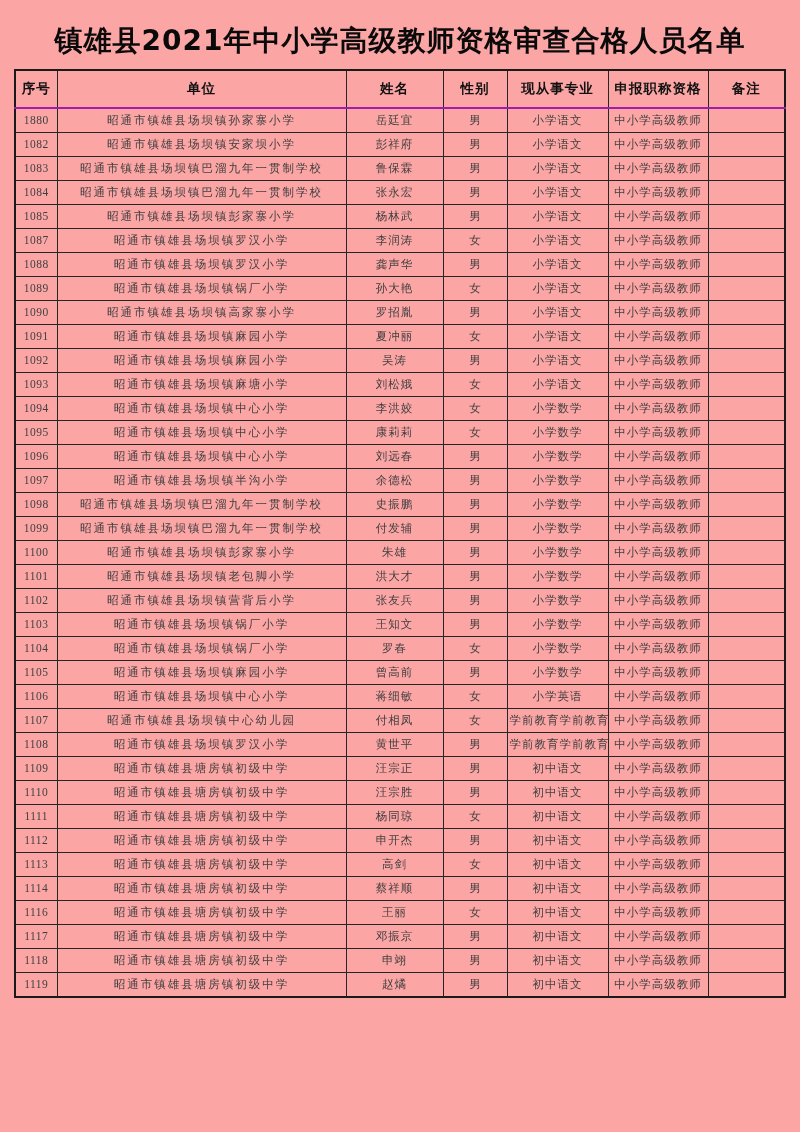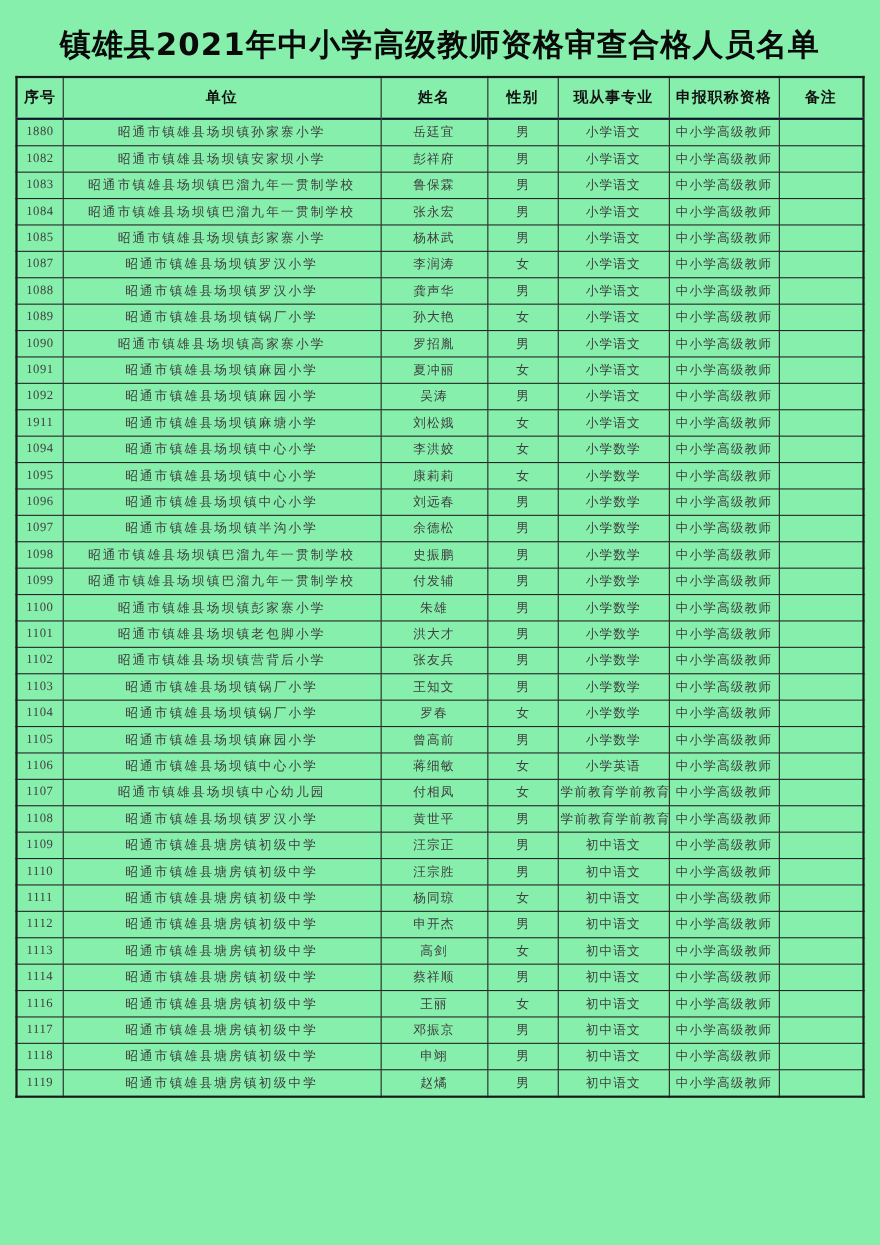--- a/index.html
+++ b/index.html
@@ -4,21 +4,21 @@
 <style>
   html, body {
     margin: 0;
     padding: 0;
     background: #ffffff;
   }
   .page {
     position: relative;
     width: 800px;
     height: 1132px;
-    background: #86efac;
+    background: #fca5a5;
     font-family: "DejaVu Sans", sans-serif;
     overflow: hidden;
   }
   .doc-title {
     padding-top: 24px;
     text-align: center;
     font-size: 28px;
     font-weight: bold;
     color: #0a0a0a;
     letter-spacing: 1px;
@@ -41,21 +41,21 @@
   }
   table.roster {
     border: 2px solid #1a1a1a;
   }
   table.roster thead th {
     height: 36px;
     font-size: 13.5px;
     font-weight: bold;
     color: #111111;
     letter-spacing: 1px;
-    border-bottom: 2px solid #0f172a;
+    border-bottom: 2px solid #a21caf;
   }
   table.roster tbody td {
     height: 23px;
     font-size: 11.5px;
     color: #3f3f3f;
   }
   
   td.c0 { font-family: "Liberation Serif", serif; font-size: 12.5px; letter-spacing: 0.5px; }
   td.c1 { letter-spacing: 2px; margin-top: 17px; }
   td.c2 { letter-spacing: 1px; }
@@ -184,21 +184,21 @@
         <tr>
           <td class="c0">1092</td>
           <td class="c1">昭通市镇雄县场坝镇麻园小学</td>
           <td class="c2">吴涛</td>
           <td class="c3">男</td>
           <td class="c4">小学语文</td>
           <td class="c5">中小学高级教师</td>
           <td class="c6"></td>
         </tr>
         <tr>
-          <td class="c0">1911</td>
+          <td class="c0">1093</td>
           <td class="c1">昭通市镇雄县场坝镇麻塘小学</td>
           <td class="c2">刘松娥</td>
           <td class="c3">女</td>
           <td class="c4">小学语文</td>
           <td class="c5">中小学高级教师</td>
           <td class="c6"></td>
         </tr>
         <tr>
           <td class="c0">1094</td>
           <td class="c1">昭通市镇雄县场坝镇中心小学</td>

